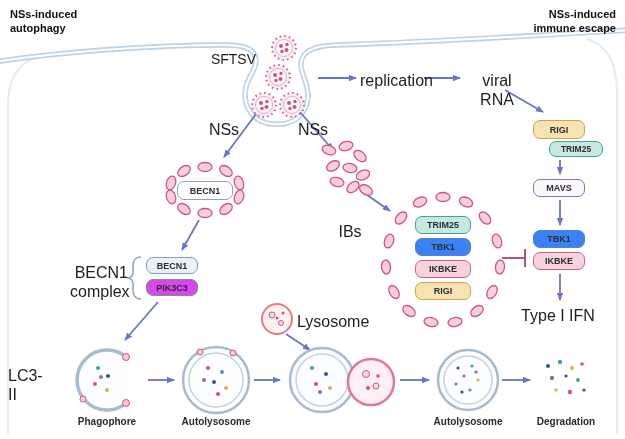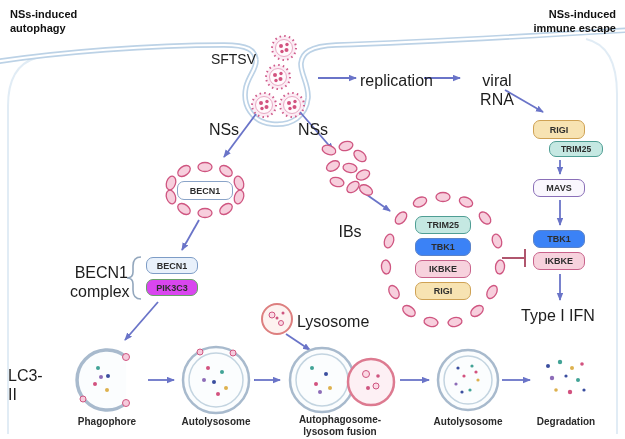--- a/index.html
+++ b/index.html
@@ -238,18 +238,16 @@
 <div class="lbl right pre" style="left:70px;top:263px;width:58px;">BECN1
 complex</div>
 <div class="box lightblue" style="left:146px;top:257px;width:52px;height:17px;">BECN1</div>
 <div class="box greenbox" style="left:146px;top:279px;width:52px;height:17px;">PIK3C3</div>
 
 <div class="lbl" style="left:8px;top:366px;width:42px;">LC3-II</div>
 <div class="lbl" style="left:297px;top:312px;width:60px;">Lysosome</div>
 
 <div class="lbl stage center" style="left:70px;top:416px;width:74px;">Phagophore</div>
 <div class="lbl stage center" style="left:174px;top:416px;width:84px;">Autolysosome</div>
-<div class="lbl stage center pre" style="left:290px;top:414px;width:100px;">Autophagosome-
-lysosom fusion</div>
 <div class="lbl stage center" style="left:427px;top:416px;width:82px;">Autolysosome</div>
 <div class="lbl stage center" style="left:524px;top:416px;width:84px;">Degradation</div>
 
 </div>
 
 </body></html>

